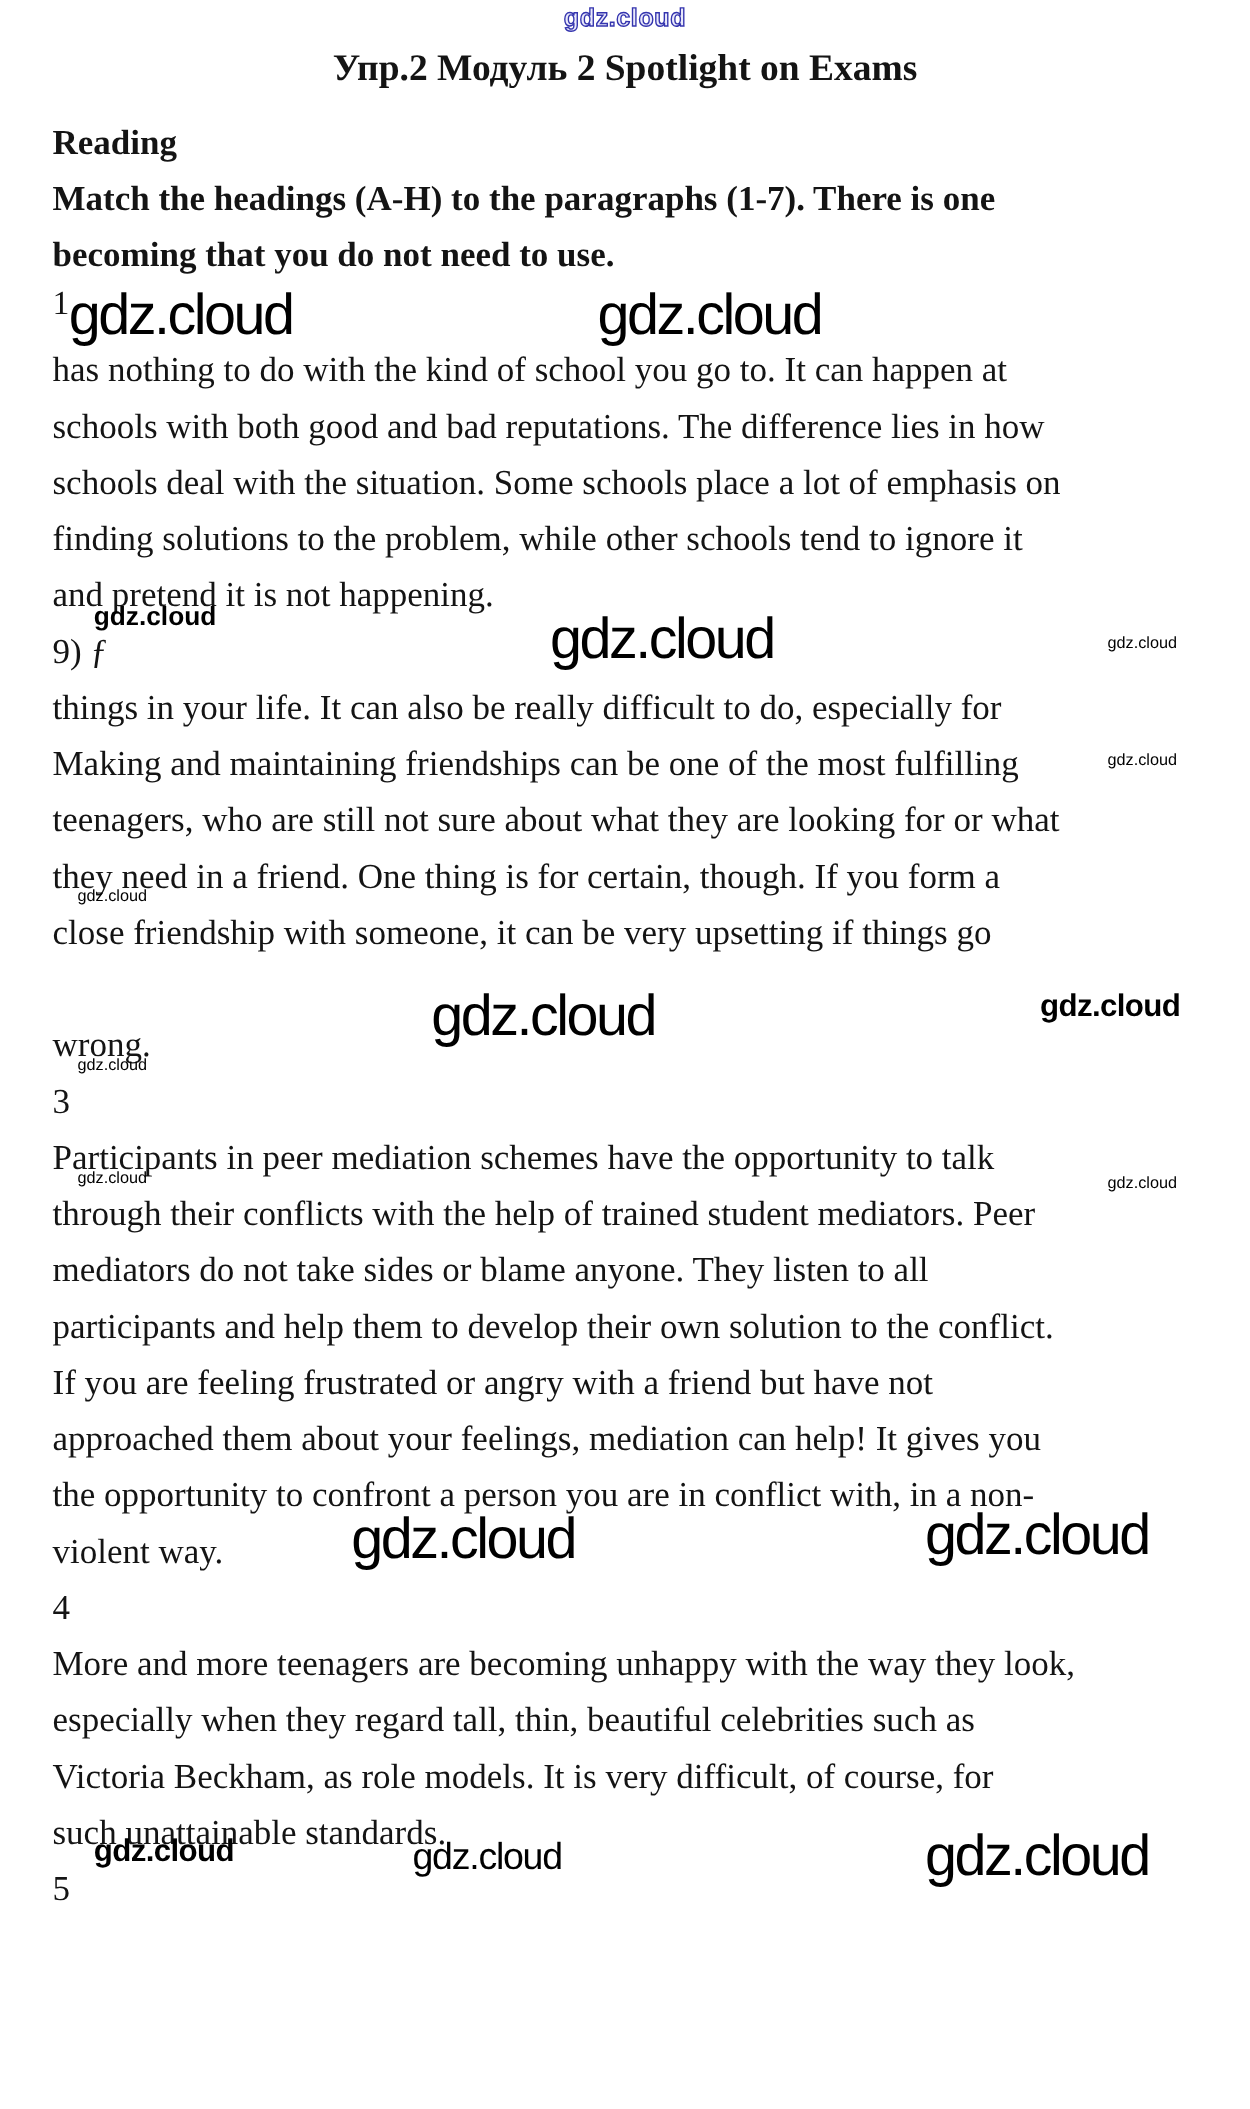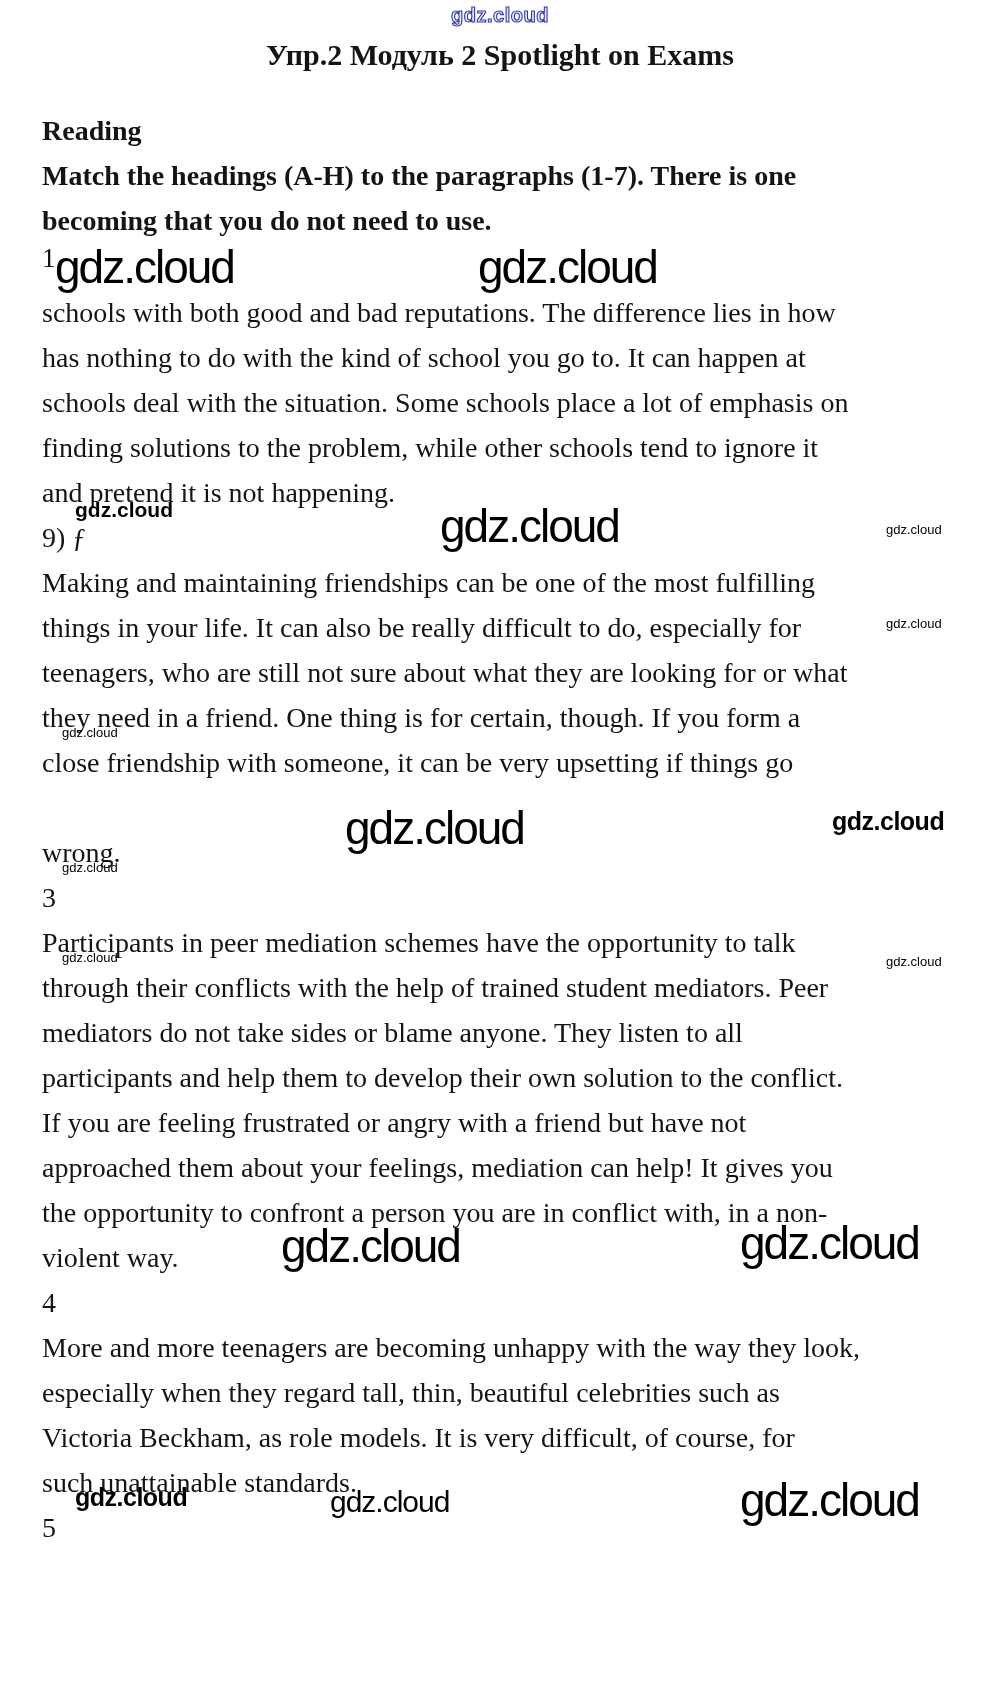--- a/index.html
+++ b/index.html
@@ -27,21 +27,21 @@
     text-align: center;
     font-size: 30px;
     font-weight: 700;
     line-height: 38px;
     white-space: nowrap;
   }
   .content {
     margin-left: 42px;
     width: 930px;
   }
-  .instructions { margin-top: 34px; font-weight: 700; }
+  .instructions { margin-top: 18px; font-weight: 700; }
   .line {
     font-size: 28px;
     line-height: 45px;
     white-space: nowrap;
   }
   .marker-row {
     position: relative;
     height: 45px;
     font-size: 28px;
     line-height: 45px;
@@ -87,39 +87,39 @@
   </div>
 
   <div class="wm-row1">
     <span class="para-num-sup">1</span>
     <span class="wm wm-big" style="left:13px; top:1px;">gdz.cloud</span>
     <span class="wm wm-big" style="left:436px; top:1px;">gdz.cloud</span>
   </div>
 
   <div class="para">
     <div>
+        <div class="line">has nothing to do with the kind of school you go to. It can happen at</div>
         <div class="line">schools with both good and bad reputations. The difference lies in how</div>
-        <div class="line">has nothing to do with the kind of school you go to. It can happen at</div>
         <div class="line">schools deal with the situation. Some schools place a lot of emphasis on</div>
         <div class="line">finding solutions to the problem, while other schools tend to ignore it</div>
         <div class="line">and pretend it is not happening.</div>
       </div>
     <span class="wm wm-big" style="left:398px; top:213px;">gdz.cloud</span>
     <span class="wm wm-small" style="left:844px; top:233px;">gdz.cloud</span>
   </div>
 
   <div class="marker-row">
     <span>9) ƒ</span>
     <span class="wm" style="left:33px; top:-16px; font-size:21px; font-weight:600;">gdz.cloud</span>
   </div>
 
   <div class="para">
     <div>
+        <div class="line">things in your life. It can also be really difficult to do, especially for</div>
         <div class="line">Making and maintaining friendships can be one of the most fulfilling</div>
-        <div class="line">things in your life. It can also be really difficult to do, especially for</div>
         <div class="line">teenagers, who are still not sure about what they are looking for or what</div>
         <div class="line">they need in a friend. One thing is for certain, though. If you form a</div>
         <div class="line">close friendship with someone, it can be very upsetting if things go</div>
       </div>
     <div class="gap-row">
       <span class="wm wm-big" style="left:303px; top:20px;">gdz.cloud</span>
       <span class="wm wm-med" style="left:790px; top:24px;">gdz.cloud</span>
     </div>
     <div class="line">wrong.</div>
     <span class="wm wm-small" style="left:844px; top:57px;">gdz.cloud</span>

